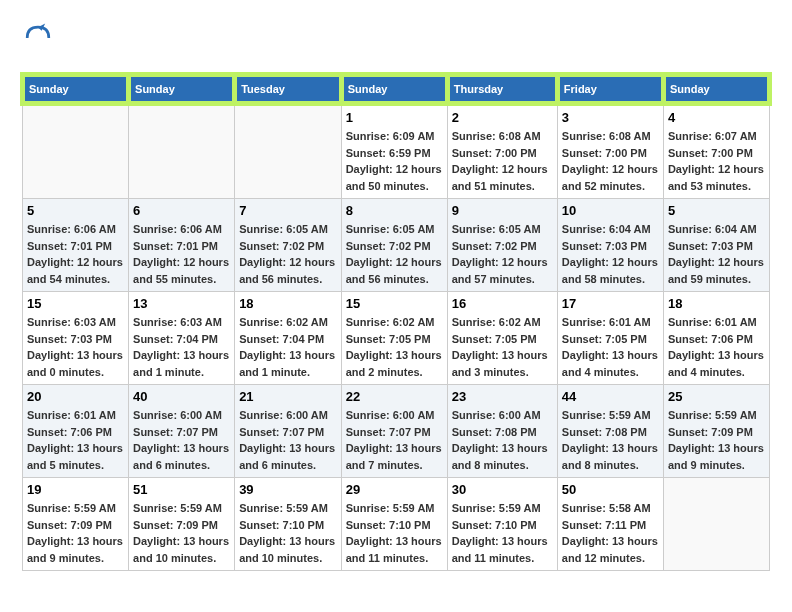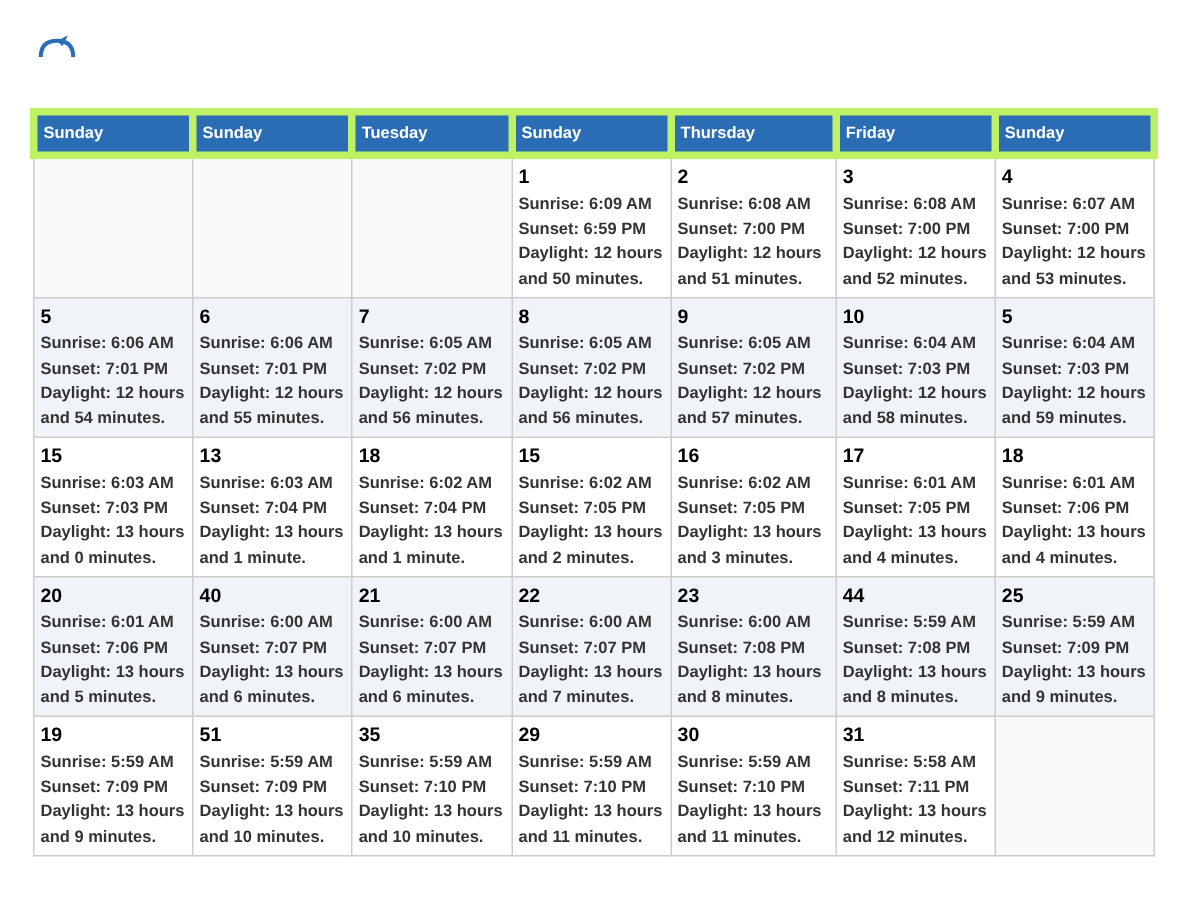--- a/index.html
+++ b/index.html
@@ -236,31 +236,31 @@
       <tr>
         <td>
           <div class="day-num">19</div>
           <div class="day-info">Sunrise: 5:59 AM<br>Sunset: 7:09 PM<br>Daylight: 13 hours and 9 minutes.</div>
         </td>
         <td>
           <div class="day-num">51</div>
           <div class="day-info">Sunrise: 5:59 AM<br>Sunset: 7:09 PM<br>Daylight: 13 hours and 10 minutes.</div>
         </td>
         <td>
-          <div class="day-num">35</div>
+          <div class="day-num">39</div>
           <div class="day-info">Sunrise: 5:59 AM<br>Sunset: 7:10 PM<br>Daylight: 13 hours and 10 minutes.</div>
         </td>
         <td>
           <div class="day-num">29</div>
           <div class="day-info">Sunrise: 5:59 AM<br>Sunset: 7:10 PM<br>Daylight: 13 hours and 11 minutes.</div>
         </td>
         <td>
           <div class="day-num">30</div>
           <div class="day-info">Sunrise: 5:59 AM<br>Sunset: 7:10 PM<br>Daylight: 13 hours and 11 minutes.</div>
         </td>
         <td>
-          <div class="day-num">31</div>
+          <div class="day-num">50</div>
           <div class="day-info">Sunrise: 5:58 AM<br>Sunset: 7:11 PM<br>Daylight: 13 hours and 12 minutes.</div>
         </td>
         <td class="empty-cell"></td>
       </tr>
     </tbody>
 </table>
 
 </body></html>

